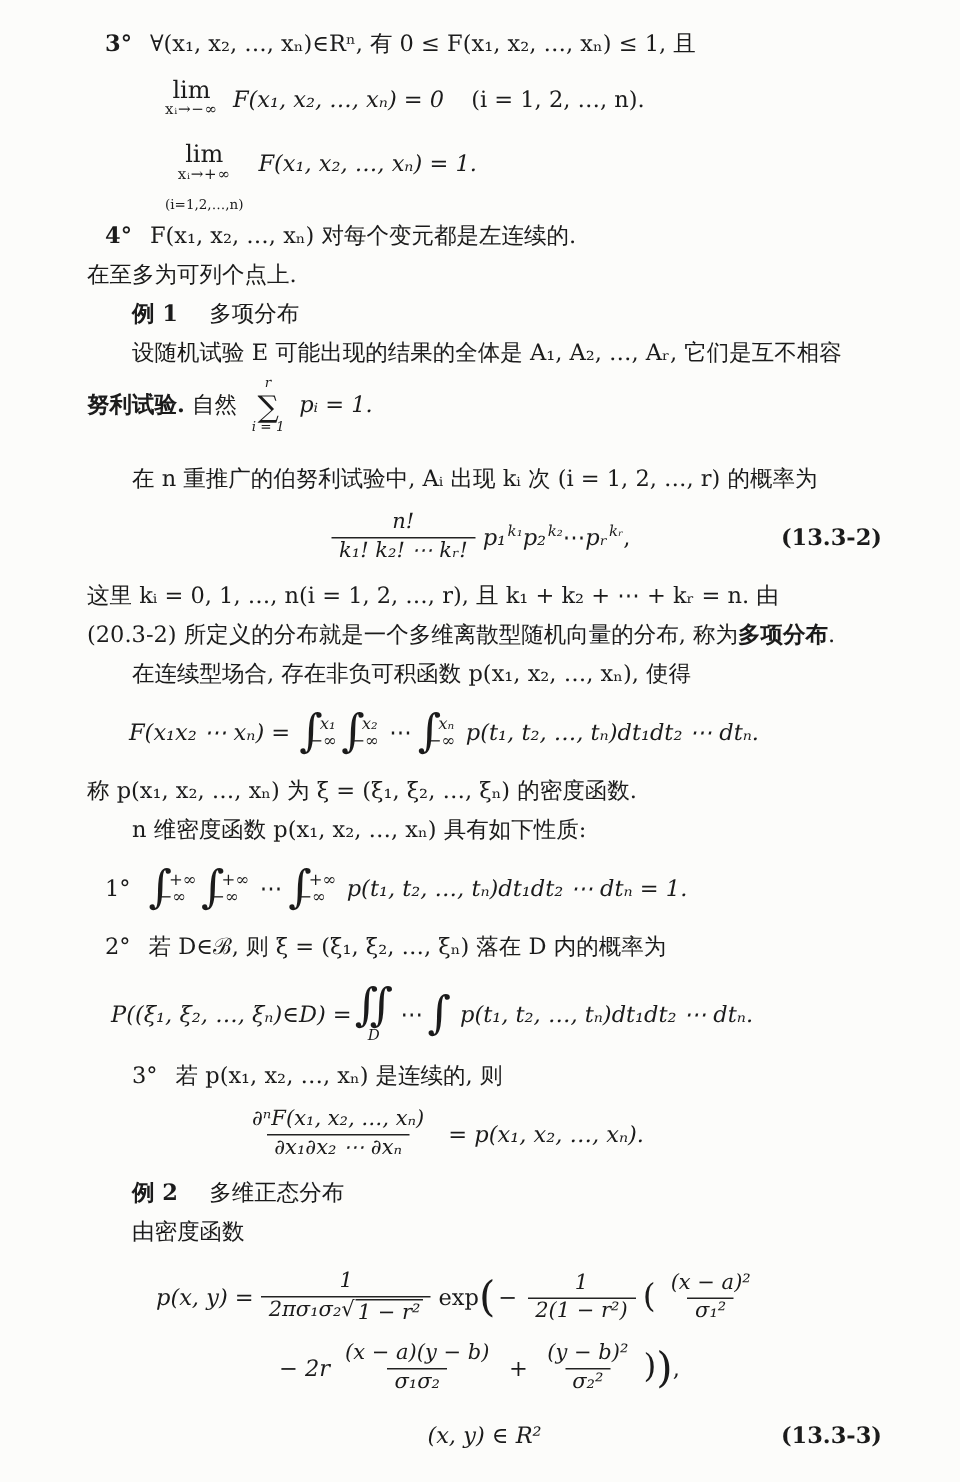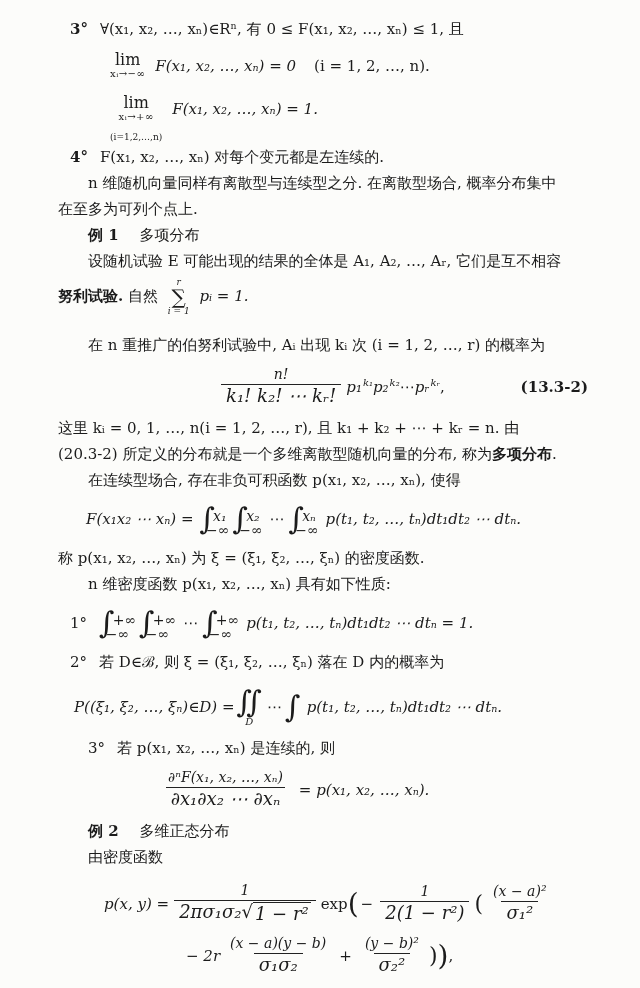--- a/index.html
+++ b/index.html
@@ -20,26 +20,26 @@
   
   .lim-line{display:flex;align-items:flex-start;margin-left:52px;margin-top:10px;}
   .limstack{display:inline-flex;flex-direction:column;align-items:center;line-height:1.05;margin-right:10px;}
   .lim-op{font-size:16px;}
   .lim-sub{font-size:10px;letter-spacing:.5px;}
   .lim-note{font-size:9px;margin-top:10px;align-self:flex-start;}
   .lim-body{padding-top:1px;}
   
   .frac{display:inline-flex;flex-direction:column;align-items:center;vertical-align:middle;margin:0 5px;line-height:1.25;}
   .frac .num{display:block;padding:0 5px;font-size:14px;}
-  .frac .den{display:block;padding:0 5px;border-top:1px solid #222;font-size:18px;}
+  .frac .den{display:block;padding:0 5px;border-top:1px solid #222;font-size:14px;}
   
   .int{display:inline-flex;align-items:center;margin-right:1px;}
   .int-sign{font-size:30px;line-height:1;}
   .iint-sign{font-size:30px;line-height:1;}
-  .int-lims{display:inline-flex;flex-direction:column;justify-content:flex-end;height:36px;font-size:14px;line-height:1;margin-left:-2px;margin-right:2px;}
+  .int-lims{display:inline-flex;flex-direction:column;justify-content:center;height:36px;font-size:11px;line-height:1;margin-left:-2px;margin-right:2px;}
   .int-lims .t{align-self:flex-start;}
   .int-lims .bm{align-self:flex-start;margin-left:-7px;}
   .iint{display:inline-flex;flex-direction:column;align-items:center;line-height:1;margin:0 2px;}
   .iint .iint-sub{font-size:10px;margin-top:0px;}
   
   .sumstack{display:inline-flex;flex-direction:column;align-items:center;vertical-align:middle;line-height:1;margin:0 5px;}
   .sum-top{font-size:9px;}
   .sum-sign{font-size:20px;}
   .sum-bot{font-size:9px;}
   
@@ -79,21 +79,20 @@
       <span class="lim-note">(i=1,2,…,n)</span>
     </span>
     <span class="lim-body math">F(x₁, x₂, …, xₙ) = 1.</span>
   </div>
 
   <div class="line" style="padding-left:12px;margin-top:2px;">
     <span class="marker">4°</span><span>F(x₁, x₂, …, xₙ) 对每个变元都是左连续的.</span>
   </div>
 
   <div>
-    <div class="line indent">n 维随机向量同样有离散型与连续型之分.  在离散型场合, 概率分布集中</div>
     <div class="line">在至多为可列个点上.</div>
   </div>
 
   <div class="line indent">
     <span class="b">例 1</span>
     <span style="margin-left:16px;">多项分布</span>
   </div>
 
   <div>
     <div class="line indent">设随机试验 E 可能出现的结果的全体是 A₁, A₂, …, Aᵣ, 它们是互不相容</div>

